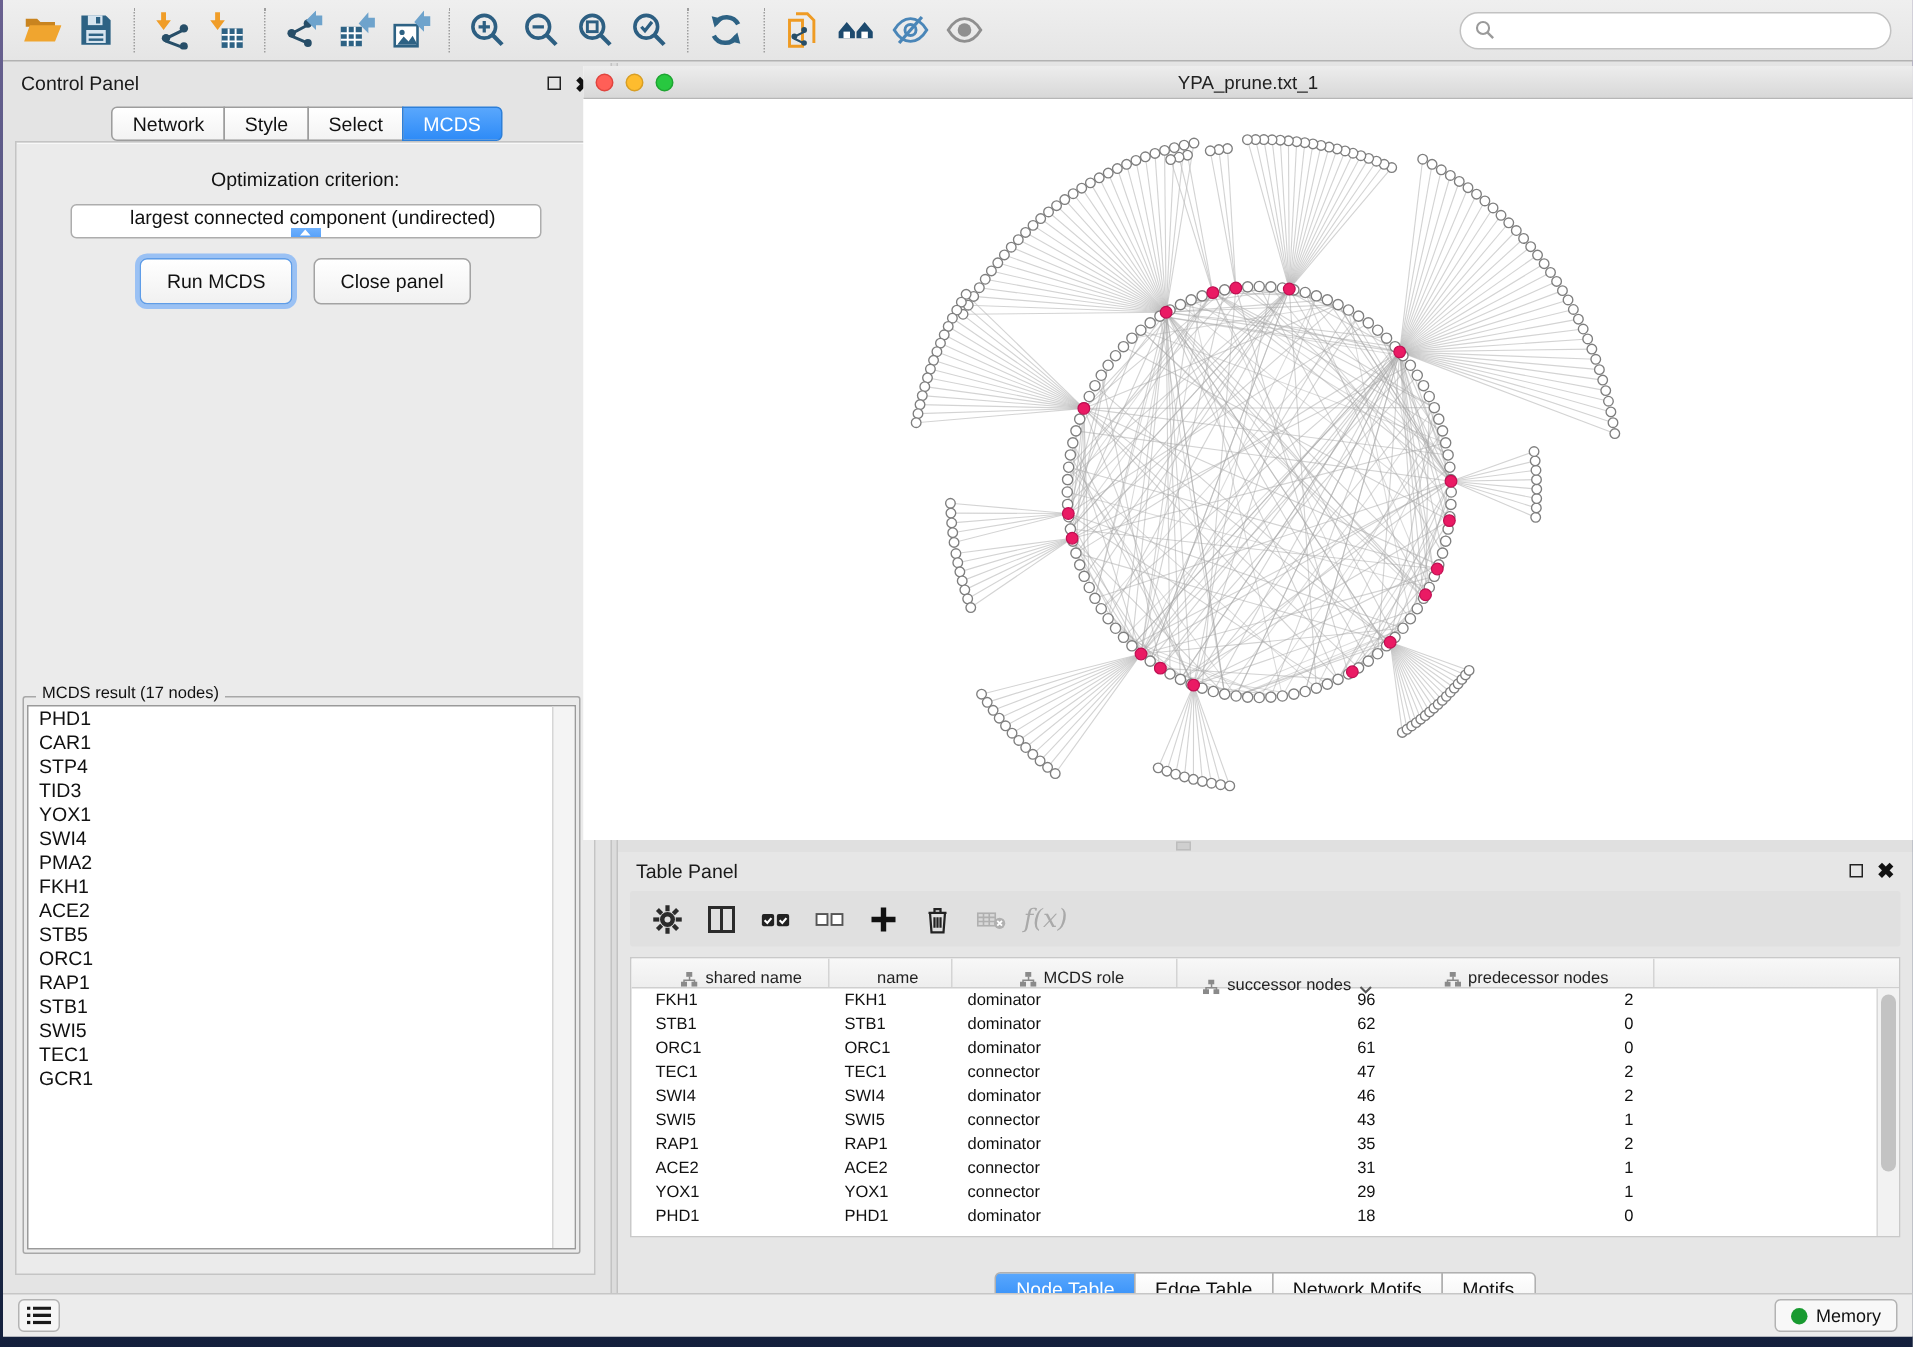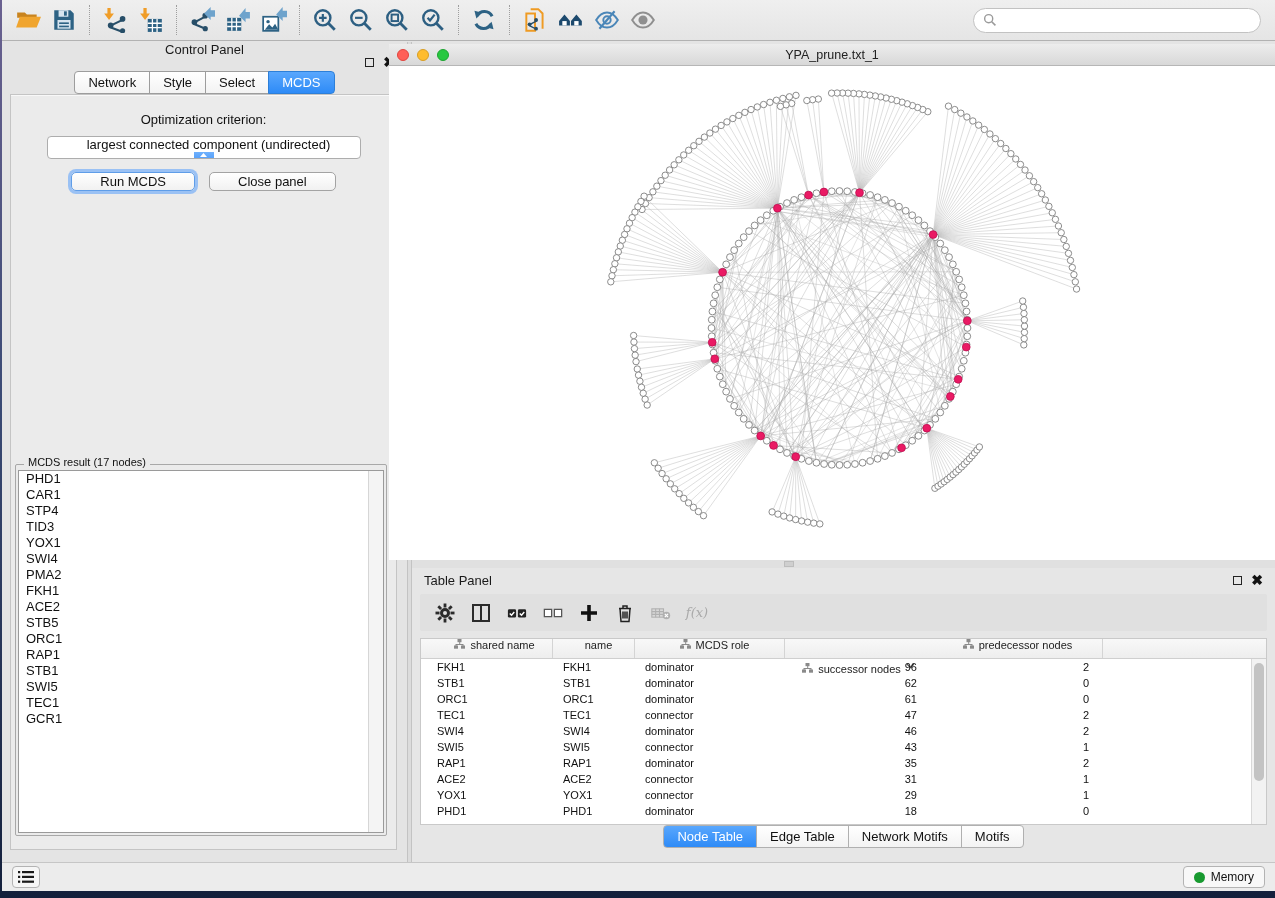--- a/index.html
+++ b/index.html
@@ -16,40 +16,40 @@
     align-items:center; justify-content:center; cursor:pointer; }
   .tb svg { width:26px; height:26px; }
   .tb-sep { width:1px; height:30px; border-left:1px dotted #9e9e9e; margin:0 7px; }
   .search { margin-left:auto; margin-right:6px; width:288px; height:25px; background:#fff;
     border:1px solid #c2c2c2; border-radius:13px; display:flex; align-items:center; padding:0 9px; }
   .search svg { width:14px; height:14px; flex:0 0 auto; }
   .search input { border:none; outline:none; flex:1; margin-left:6px; font-size:13px; background:transparent; }
 
   
   .control-panel { position:absolute; left:0; top:42px; width:405px; bottom:29px; background:#e4e4e4; }
-  .cp-header { height:27px; display:flex; align-items:center; padding:0 12px; font-size:13px; color:#1a1a1a;flex-direction:column; }
+  .cp-header { height:27px; display:flex; align-items:center; padding:0 12px; font-size:13px; color:#1a1a1a; }
   .win-btns { margin-left:auto; display:flex; gap:9px; align-items:center; }
   .win-float { width:9px; height:9px; border:1.5px solid #222; display:inline-block; cursor:pointer; }
   .win-close { font-size:14px; font-weight:bold; color:#111; line-height:10px; cursor:pointer; }
   .cp-tabs { position:relative; z-index:2; display:flex; justify-content:center; margin-top:2px; }
   .seg-tab { padding:3px 13px; font-size:13px; background:linear-gradient(#ffffff,#f3f3f3);
     border:1px solid #9d9d9d; margin-left:-1px; cursor:pointer; color:#111; }
   .seg-tab:first-child { border-radius:4px 0 0 4px; margin-left:0; }
   .seg-tab:last-child { border-radius:0 4px 4px 0; }
   .seg-tab.active { background:linear-gradient(#59a7fd,#2e8bf7); color:#fff; border-color:#2d7fd8; }
   .cp-inner { position:absolute; left:8px; right:10px; top:52px; bottom:12px;
     background:#ebebeb; border:1px solid #c4c4c4; box-shadow:inset 0 1px 0 #f8f8f8; }
   .opt-label { text-align:center; margin-top:17px; font-size:13px; color:#111; }
   .combo { margin:9px auto 0; width:314px; height:23px; background:#fff; border:1px solid #adadad;
     border-radius:4px; display:flex; align-items:center; overflow:hidden; cursor:pointer;flex-direction:column; }
   .combo-text { flex:1; font-size:13px; padding-left:10px; color:#111; white-space:nowrap; }
   .combo-btn { width:20px; height:100%; background:linear-gradient(#6fb1fd,#3b8ef6);
     display:flex; align-items:center; justify-content:center; }
   .btn-row { display:flex; justify-content:center; gap:14px; margin-top:13px; }
-  .pbtn { height:19px; padding:0 28px; font-size:13px; color:#111; background:linear-gradient(#ffffff,#f1f1f1);
+  .pbtn { height:31px; padding:0 17px; font-size:13px; color:#111; background:linear-gradient(#ffffff,#f1f1f1);
     border:1px solid #a3a3a3; border-radius:5px; cursor:pointer; }
   .pbtn.focused { box-shadow:0 0 0 3px rgba(100,165,250,.6); border-color:#5f9de8; }
   .result-box { position:absolute; left:4px; right:9px; top:369px; bottom:13px;
     border:1px solid #a8a8a8; border-radius:2px; padding:2px; background:#ebebeb; }
   .result-legend { position:absolute; top:-9px; left:8px; background:#ebebeb; padding:0 4px; font-size:11px; color:#111; }
   .result-list { position:absolute; left:2px; right:2px; top:5px; bottom:2px; background:#fff;
     border:1px solid #9a9a9a; overflow:hidden; font-size:13px; line-height:16px; }
   .result-scroll { position:absolute; right:0; top:0; bottom:0; width:15px; background:#f4f4f4; border-left:1px solid #d6d6d6; }
   .mcds-item { padding-left:7px; color:#111; cursor:default; }
 
@@ -73,34 +73,34 @@
   .net-title-text { position:absolute; left:0; right:0; text-align:center; font-size:12.5px; color:#222; }
   .net-canvas { position:absolute; left:0; right:0; top:22px; bottom:0; background:#fff; }
 
   
   .table-panel { position:absolute; left:410px; right:0; top:568px; bottom:29px; background:#e6e6e6; }
   .tp-header { height:24px; display:flex; align-items:center; padding:0 12px; font-size:13px; color:#1a1a1a;gap:44px; }
   .tp-toolbar { margin:2px 8px 0; height:37px; background:#e0e0e0; border-radius:2px;
     display:flex; align-items:center; gap:6px; padding:0 10px; }
   .tpi { width:30px; height:30px; border:none; background:transparent; display:flex; align-items:center; justify-content:center; cursor:pointer; }
   .tpi svg { width:20px; height:20px; }
-  .fx { font-family:"DejaVu Serif", serif; font-style:italic; font-size:13px; color:#a9a9a9; }
+  .fx { font-family:"DejaVu Serif", serif; font-style:italic; font-size:17px; color:#a9a9a9; }
   .tp-table { position:relative; margin:7px 8px 0; height:187px; background:#fff; border:1px solid #c9c9c9; overflow:hidden; }
   .thead { display:flex; height:20px; background:linear-gradient(#f8f8f8,#eeeeee); border-bottom:1px solid #cfcfcf; }
-  .hcell { display:flex; align-items:flex-start; justify-content:center; gap:5px; font-size:11px; color:#222;
+  .hcell { display:flex; align-items:flex-end; justify-content:center; gap:5px; font-size:11px; color:#222;
     border-right:1px solid #d4d4d4; cursor:pointer; }
   .trow { display:flex; height:16px; align-items:center; }
   .tcell { font-size:11px; color:#111; overflow:hidden; white-space:nowrap; }
   .c0 { width:132px; padding-left:16px; } .c1 { width:82px; padding-left:10px; }
   .c2 { width:150px; padding-left:10px; } .c3 { width:148px;margin-top:24px; } .c4 { width:170px; }
   .c3n { width:148px; text-align:right; padding-right:16px; }
   .c4n { width:170px; text-align:right; padding-right:14px; }
   .tbl-scroll { position:absolute; right:0; top:20px; bottom:0; width:15px; background:#f2f2f2; border-left:1px solid #d8d8d8; }
   .tbl-thumb { position:absolute; left:2px; right:2px; top:4px; height:118px; background:#c3c3c3; border-radius:6px; }
-  .tp-tabs { display:flex; justify-content:center; margin-top:0; }
+  .tp-tabs { display:flex; justify-content:center; margin-top:23px; }
   .tp-tabs .seg-tab { border-color:#b0b0b0; }
 
   
   .status-bar { position:absolute; left:0; right:0; bottom:0; height:29px; background:#ececec;
     border-top:1px solid #c6c6c6; display:flex; align-items:center; padding:0 10px; }
   .list-btn { width:28px; height:22px; background:#f6f6f6; border:1px solid #b3b3b3; border-radius:4px;
     display:flex; align-items:center; justify-content:center; cursor:pointer; }
   .memory-btn { margin-left:auto; height:22px; display:flex; align-items:center; gap:6px; padding:0 10px;
     background:#f8f8f8; border:1px solid #b3b3b3; border-radius:4px; font-size:12px; color:#111; cursor:pointer; }
   .mem-dot { width:11px; height:11px; border-radius:50%; background:#189a30; }

